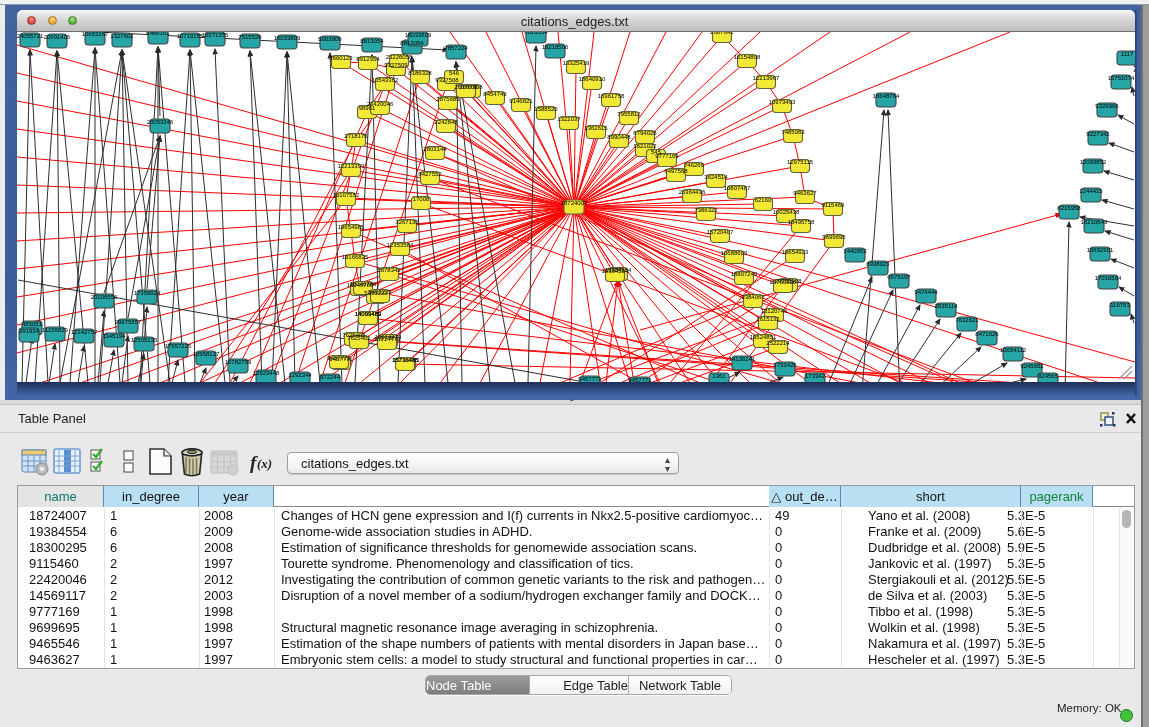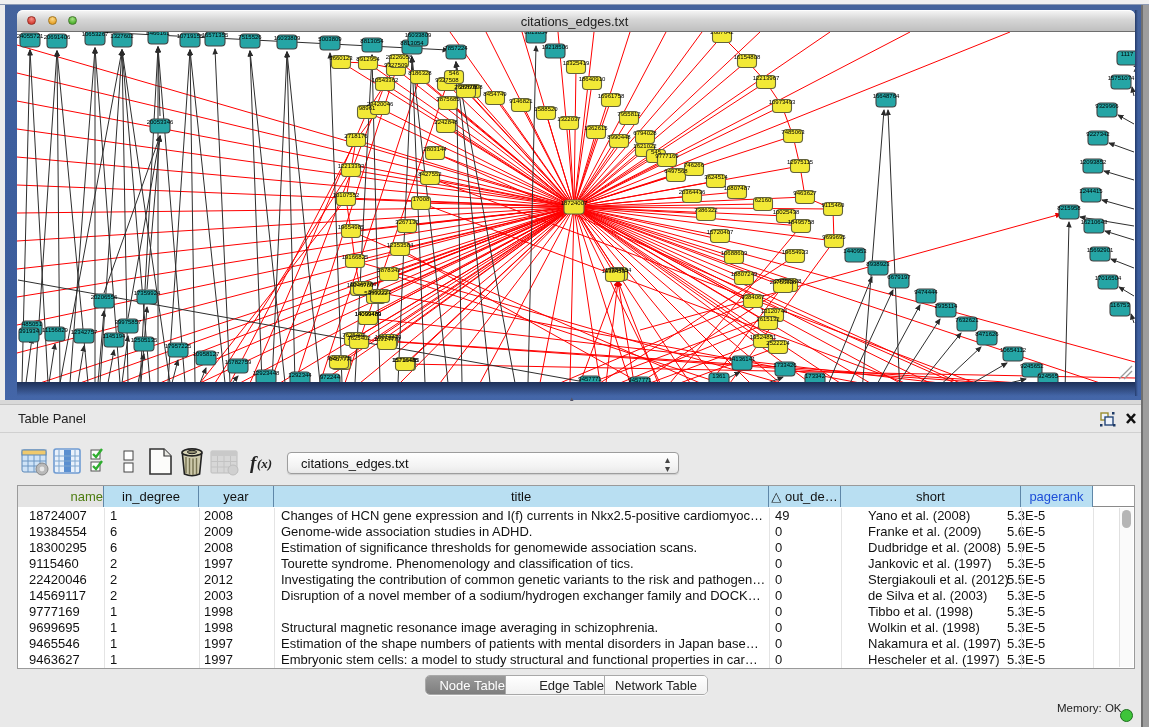--- a/index.html
+++ b/index.html
@@ -643,27 +643,26 @@
       <text x="233" y="23" font-family="Liberation Serif" font-style="italic" font-weight="bold" font-size="19" fill="#222">f</text>
       <text x="240" y="22" font-family="Liberation Serif" font-style="italic" font-weight="bold" font-size="13" fill="#222">(x)</text>
     </svg>
     <div style="position:absolute;left:287px;top:452px;width:392px;height:22px;border:1px solid #9d9d9d;border-radius:4px;background:linear-gradient(180deg,#ffffff,#f2f2f2 70%,#e8e8e8);box-shadow:0 1px 1px rgba(0,0,0,.12)">
       <span style="position:absolute;left:13px;top:3px;font:13px 'Liberation Sans';color:#111">citations_edges.txt</span>
       <span style="position:absolute;right:8px;top:1px;font:10px 'Liberation Sans';color:#444">▴<br></span>
       <span style="position:absolute;right:8px;top:10px;font:10px 'Liberation Sans';color:#444">▾</span>
     </div>
     <div style="position:absolute;left:17px;top:485px;width:1118px;height:184px;background:#fff;border:1px solid #9a9a9a;box-sizing:border-box">
       <div style="position:absolute;left:0;top:0;width:1116px;height:21px;background:#fff;border-bottom:1px solid #8a8a8a">
-        <div style="position:absolute;left:0px;top:0;width:86px;height:21px;background:#e4e4e4;border-right:1px solid #5f87a8;font:13px 'Liberation Sans';color:#4d7c0f;text-align:right;line-height:21px">name</div>
+        <div style="position:absolute;left:0px;top:0;width:86px;height:21px;background:#e4e4e4;border-right:1px solid #5f87a8;font:13px 'Liberation Sans';color:#0f766e;text-align:center;line-height:21px">name</div>
         <div style="position:absolute;left:86px;top:0;width:95px;height:21px;background:#b9dff2;border-right:1px solid #5f87a8;font:13px 'Liberation Sans';color:#111;text-align:center;line-height:21px">in_degree</div>
         <div style="position:absolute;left:181px;top:0;width:75px;height:21px;background:#b9dff2;border-right:1px solid #5f87a8;font:13px 'Liberation Sans';color:#111;text-align:center;line-height:21px">year</div>
-        <div style="position:absolute;left:256px;top:0;width:495px;height:21px;background:#b9dff2;border-right:1px solid #5f87a8;font:13px 'Liberation Sans';color:#111;text-align:center;line-height:21px">title</div>
         <div style="position:absolute;left:751px;top:0;width:72px;height:21px;background:#b9dff2;border-right:1px solid #5f87a8;font:13px 'Liberation Sans';color:#111;text-align:center;line-height:21px">△ out_de…</div>
         <div style="position:absolute;left:823px;top:0;width:180px;height:21px;background:#b9dff2;border-right:1px solid #5f87a8;font:13px 'Liberation Sans';color:#111;text-align:center;line-height:21px">short</div>
-        <div style="position:absolute;left:1003px;top:0;width:72px;height:21px;background:#b9dff2;border-right:1px solid #5f87a8;font:13px 'Liberation Sans';color:#1d4ed8;text-align:center;line-height:21px">pagerank</div>
+        <div style="position:absolute;left:1003px;top:0;width:72px;height:21px;background:#b9dff2;border-right:1px solid #5f87a8;font:13px 'Liberation Sans';color:#15803d;text-align:center;line-height:21px">pagerank</div>
       </div>
       <div style="position:absolute;left:0;top:22px;width:1116px;height:16px;font:13px 'Liberation Sans';color:#111">
         <span style="position:absolute;left:11px">18724007</span>
         <span style="position:absolute;left:92px">1</span>
         <span style="position:absolute;left:186px">2008</span>
         <span style="position:absolute;left:263px;width:484px;overflow:hidden;white-space:nowrap">Changes of HCN gene expression and I(f) currents in Nkx2.5‑positive cardiomyoc…</span>
         <span style="position:absolute;left:757px">49</span>
         <span style="position:absolute;left:850px">Yano et al. (2008)</span>
         <span style="position:absolute;left:989px">5.3E‑5</span>
       </div>
@@ -753,20 +752,20 @@
       <div style="position:absolute;left:751px;top:22px;width:1px;height:160px;background:#e4e4e4"></div>
       <div style="position:absolute;left:823px;top:22px;width:1px;height:160px;background:#e4e4e4"></div>
       <div style="position:absolute;left:1003px;top:22px;width:1px;height:160px;background:#e4e4e4"></div>
       <div style="position:absolute;left:1075px;top:22px;width:1px;height:160px;background:#e4e4e4"></div>
       <div style="position:absolute;right:1px;top:22px;width:14px;height:159px;background:#fafafa;border-left:1px solid #e0e0e0">
         <div style="position:absolute;left:2px;top:2px;width:9px;height:18px;background:#b5b5b5;border-radius:5px"></div>
       </div>
     </div>
     <div style="position:absolute;left:0;top:669px;width:1149px;height:58px;background:#e9e9e9"></div>
     <div style="position:absolute;left:425px;top:675px;height:20px;border:1px solid #a8a8a8;border-radius:5px;overflow:hidden;display:flex;box-shadow:0 1px 0 rgba(255,255,255,.7)">
-      <div style="width:80px;height:100%;border-right:1px solid #a8a8a8;background:linear-gradient(180deg,#9a9a9a,#7e7e7e);color:#fff;font:13px 'Liberation Sans';text-align:right;line-height:19px">Node Table</div>
+      <div style="width:104px;height:100%;border-right:1px solid #a8a8a8;background:linear-gradient(180deg,#9a9a9a,#7e7e7e);color:#fff;font:13px 'Liberation Sans';text-align:left;line-height:19px">Node Table</div>
       <div style="width:99px;height:100%;border-right:1px solid #a8a8a8;background:linear-gradient(180deg,#ffffff,#f1f1f1);color:#222;font:13px 'Liberation Sans';text-align:right;line-height:19px">Edge Table</div>
       <div style="width:102px;height:100%;background:linear-gradient(180deg,#ffffff,#f1f1f1);color:#222;font:13px 'Liberation Sans';text-align:center;line-height:19px">Network Table</div>
     </div>
     <div style="position:absolute;left:1057px;top:702px;font:11.5px 'Liberation Sans';color:#222">Memory: OK</div>
     <div style="position:absolute;left:1120px;top:709px;width:13px;height:13px;border-radius:50%;background:#3ec43a;border:1.5px solid #1e6e1e"></div>
     <div style="position:absolute;left:1141px;top:5px;width:2px;height:722px;background:#6f6f6f"></div>
     <div style="position:absolute;left:1143px;top:5px;width:6px;height:722px;background:#9d9d9d"></div>
   </div>
 </body></html>

